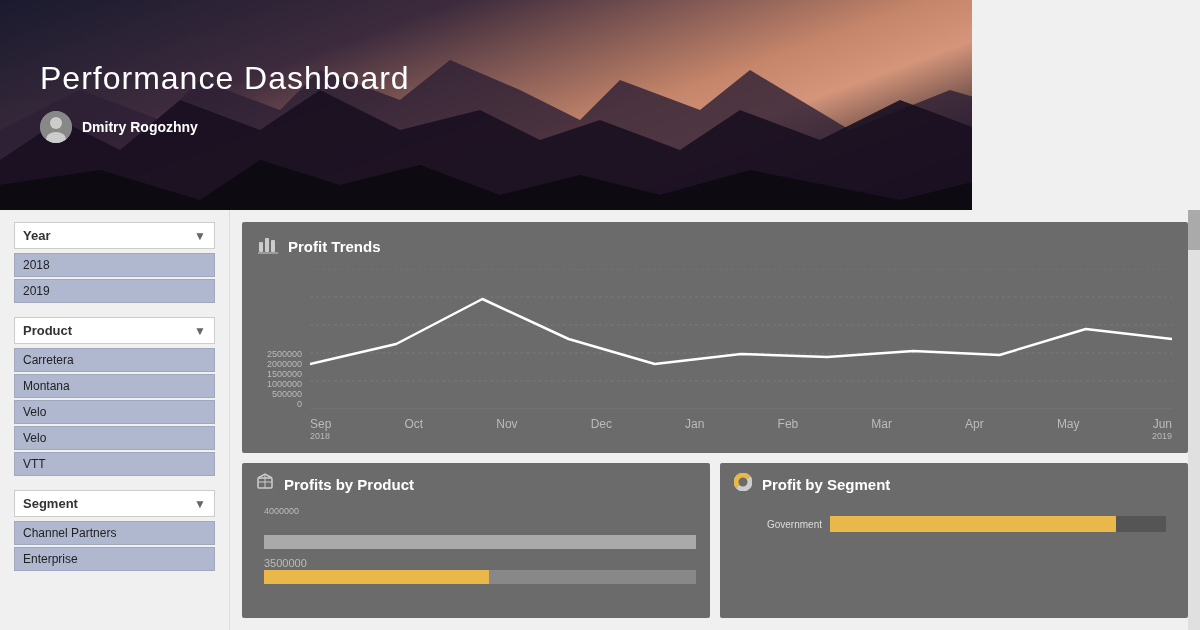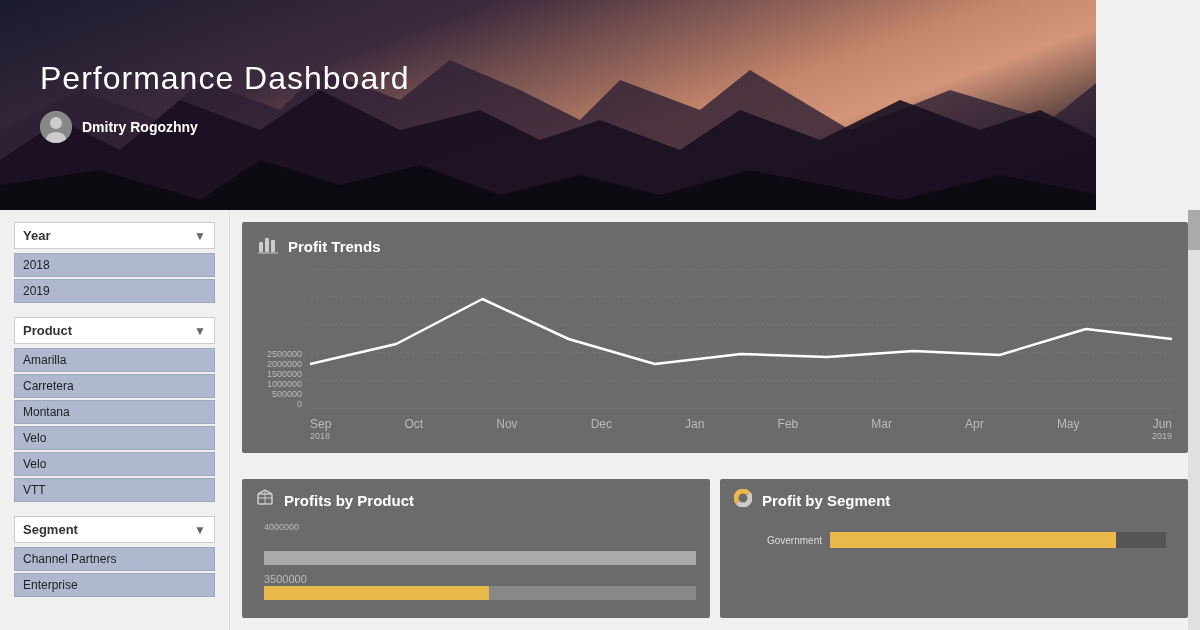--- a/index.html
+++ b/index.html
@@ -1,21 +1,21 @@
 <!DOCTYPE html>
 <html><head>
   <meta charset="utf-8">
   <style>
     * { box-sizing: border-box; margin: 0; padding: 0; }
     body { font-family: 'Segoe UI', Arial, sans-serif; background: #f0f0f0; width: 1200px; height: 630px; overflow: hidden; }
 
     
     .header {
       position: relative;
-      width: 1096px;
+      width: 972px;
       height: 210px;
       overflow: hidden;
       background: linear-gradient(160deg, #1a1a2e 0%, #3d2b3d 30%, #c4856a 60%, #d4957a 70%, #1a1520 90%, #0d0d0d 100%);
       padding-left: 8px;
     }
     .header-mountains {
       position: absolute;
       bottom: 0; left: 0; right: 0;
       height: 180px;
     }
@@ -119,21 +119,21 @@
       margin-bottom: 2px;
       cursor: pointer;
     }
 
     
     .content {
       flex: 1;
       padding: 12px;
       display: flex;
       flex-direction: column;
-      gap: 26px;
+      gap: 10px;
       overflow: hidden;
     }
 
     
     .chart-card {
       background: #6b6b6b;
       border-radius: 2px;
       padding: 12px 16px;
       color: #fff;
     }
@@ -222,21 +222,20 @@
       </div>
       <div class="filter-item">2018</div>
       <div class="filter-item">2019</div>
     </div>
 
     <div class="filter-section">
       <div class="filter-header">
         <span>Product</span>
         <span class="filter-icon">▼</span>
       </div>
-      <div class="filter-item">Amarilla</div>
       <div class="filter-item">Carretera</div>
       <div class="filter-item">Montana</div>
       <div class="filter-item">Velo</div>
       <div class="filter-item">Velo</div>
       <div class="filter-item">VTT</div>
     </div>
 
     <div class="filter-section">
       <div class="filter-header">
         <span>Segment</span>

